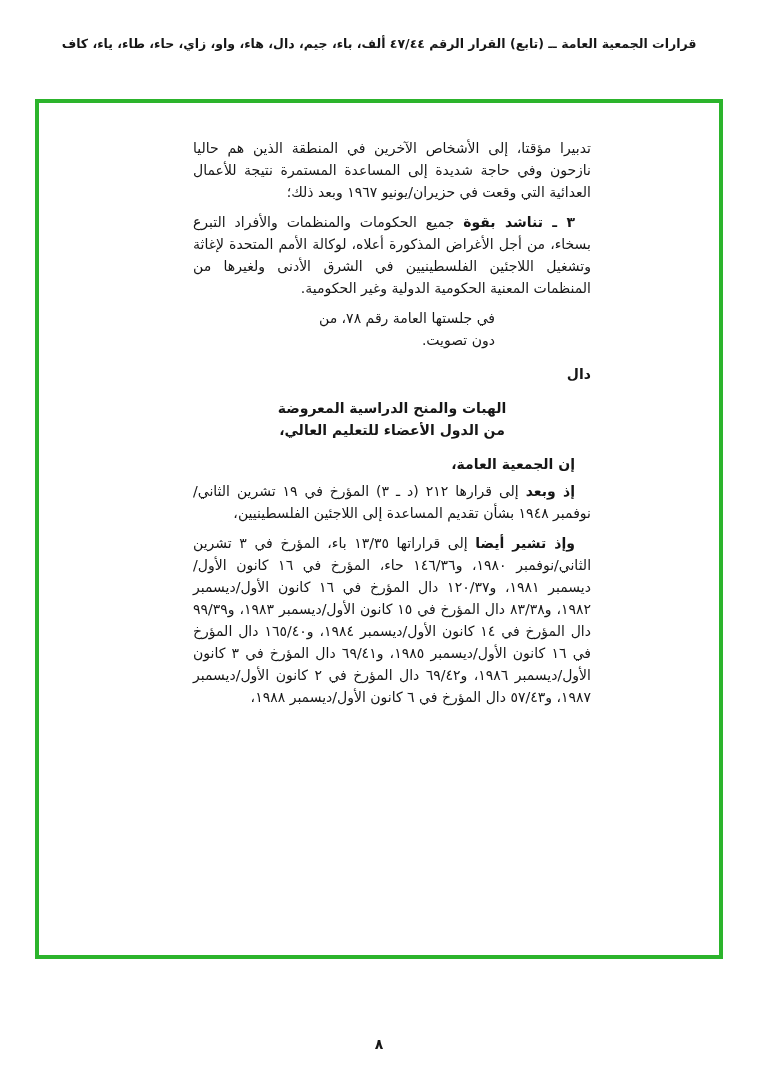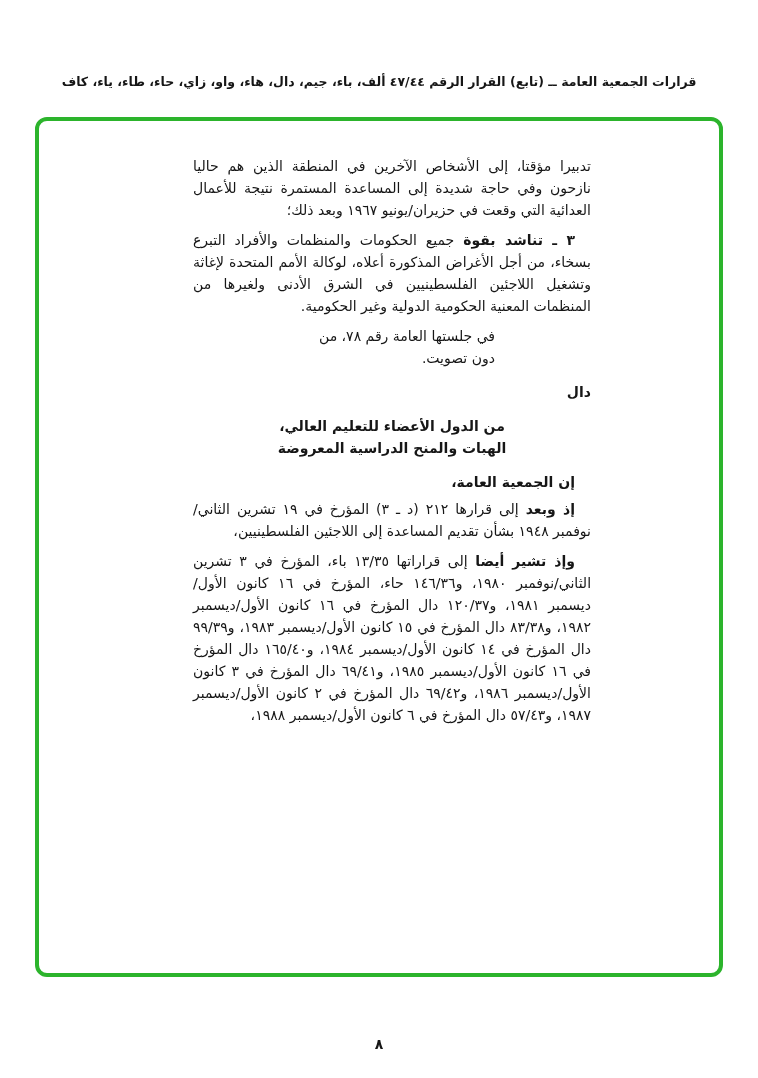--- a/index.html
+++ b/index.html
@@ -4,42 +4,42 @@
 <style>
   html, body { margin: 0; padding: 0; }
   body {
     width: 758px; height: 1078px;
     background: #ffffff;
     font-family: "DejaVu Sans", sans-serif;
     color: #161616;
     position: relative;
     overflow: hidden;
   }
-  .page-header { padding-top: 74px; direction: rtl; }
+  .page-header { padding-top: 36px; direction: rtl; }
   .header-title {
     text-align: center;
     font-weight: bold;
     font-size: 12.5px;
     line-height: 15px;
     white-space: nowrap;
   }
   .header-source {
     margin-top: 8px;
     text-align: center;
     font-weight: bold;
     font-size: 9px;
     line-height: 11px;
     white-space: nowrap;
     color: #222222;
   }
   .content-frame {
     width: 688px; height: 860px;
-    margin: 28px auto 0;
+    margin: 48px auto 0;
     border: 4px solid #2cb42c;
-    border-radius: 12px;
+    border-radius: 0;
     box-sizing: border-box;
   }
   .text-column {
     direction: rtl;
     text-align: justify;
     width: 398px;
     margin: 34px 128px 0 auto;
     font-size: 14px;
     line-height: 22px;
   }
@@ -89,22 +89,22 @@
     <p class="para indent"><span class="lead">٣ ـ تناشد بقوة</span><span> جميع الحكومات والمنظمات والأفراد التبرع بسخاء، من أجل الأغراض المذكورة أعلاه، لوكالة الأمم المتحدة لإغاثة وتشغيل اللاجئين الفلسطينيين في الشرق الأدنى ولغيرها من المنظمات المعنية الحكومية الدولية وغير الحكومية.</span></p>
 
     <div class="adoption-note">
       <div>في جلستها العامة رقم ٧٨، من</div>
       <div>دون تصويت.</div>
     </div>
 
     <div class="section-letter">دال</div>
 
     <div class="section-title">
+      <div>الهبات والمنح الدراسية المعروضة</div>
       <div>من الدول الأعضاء للتعليم العالي،</div>
-      <div>الهبات والمنح الدراسية المعروضة</div>
     </div>
 
     <p class="para preamble">إن الجمعية العامة،</p>
 
     <p class="para indent"><span class="lead">إذ وبعد</span><span> إلى قرارها ٢١٢ (د ـ ٣) المؤرخ في ١٩ تشرين الثاني/نوفمبر ١٩٤٨ بشأن تقديم المساعدة إلى اللاجئين الفلسطينيين،</span></p>
 
     <p class="para indent"><span class="lead">وإذ تشير أيضا</span><span> إلى قراراتها ١٣/٣٥ باء، المؤرخ في ٣ تشرين الثاني/نوفمبر ١٩٨٠، و١٤٦/٣٦ حاء، المؤرخ في ١٦ كانون الأول/ديسمبر ١٩٨١، و١٢٠/٣٧ دال المؤرخ في ١٦ كانون الأول/ديسمبر ١٩٨٢، و٨٣/٣٨ دال المؤرخ في ١٥ كانون الأول/ديسمبر ١٩٨٣، و٩٩/٣٩ دال المؤرخ في ١٤ كانون الأول/ديسمبر ١٩٨٤، و١٦٥/٤٠ دال المؤرخ في ١٦ كانون الأول/ديسمبر ١٩٨٥، و٦٩/٤١ دال المؤرخ في ٣ كانون الأول/ديسمبر ١٩٨٦، و٦٩/٤٢ دال المؤرخ في ٢ كانون الأول/ديسمبر ١٩٨٧، و٥٧/٤٣ دال المؤرخ في ٦ كانون الأول/ديسمبر ١٩٨٨،</span></p>
 
   </div>
 </div>

